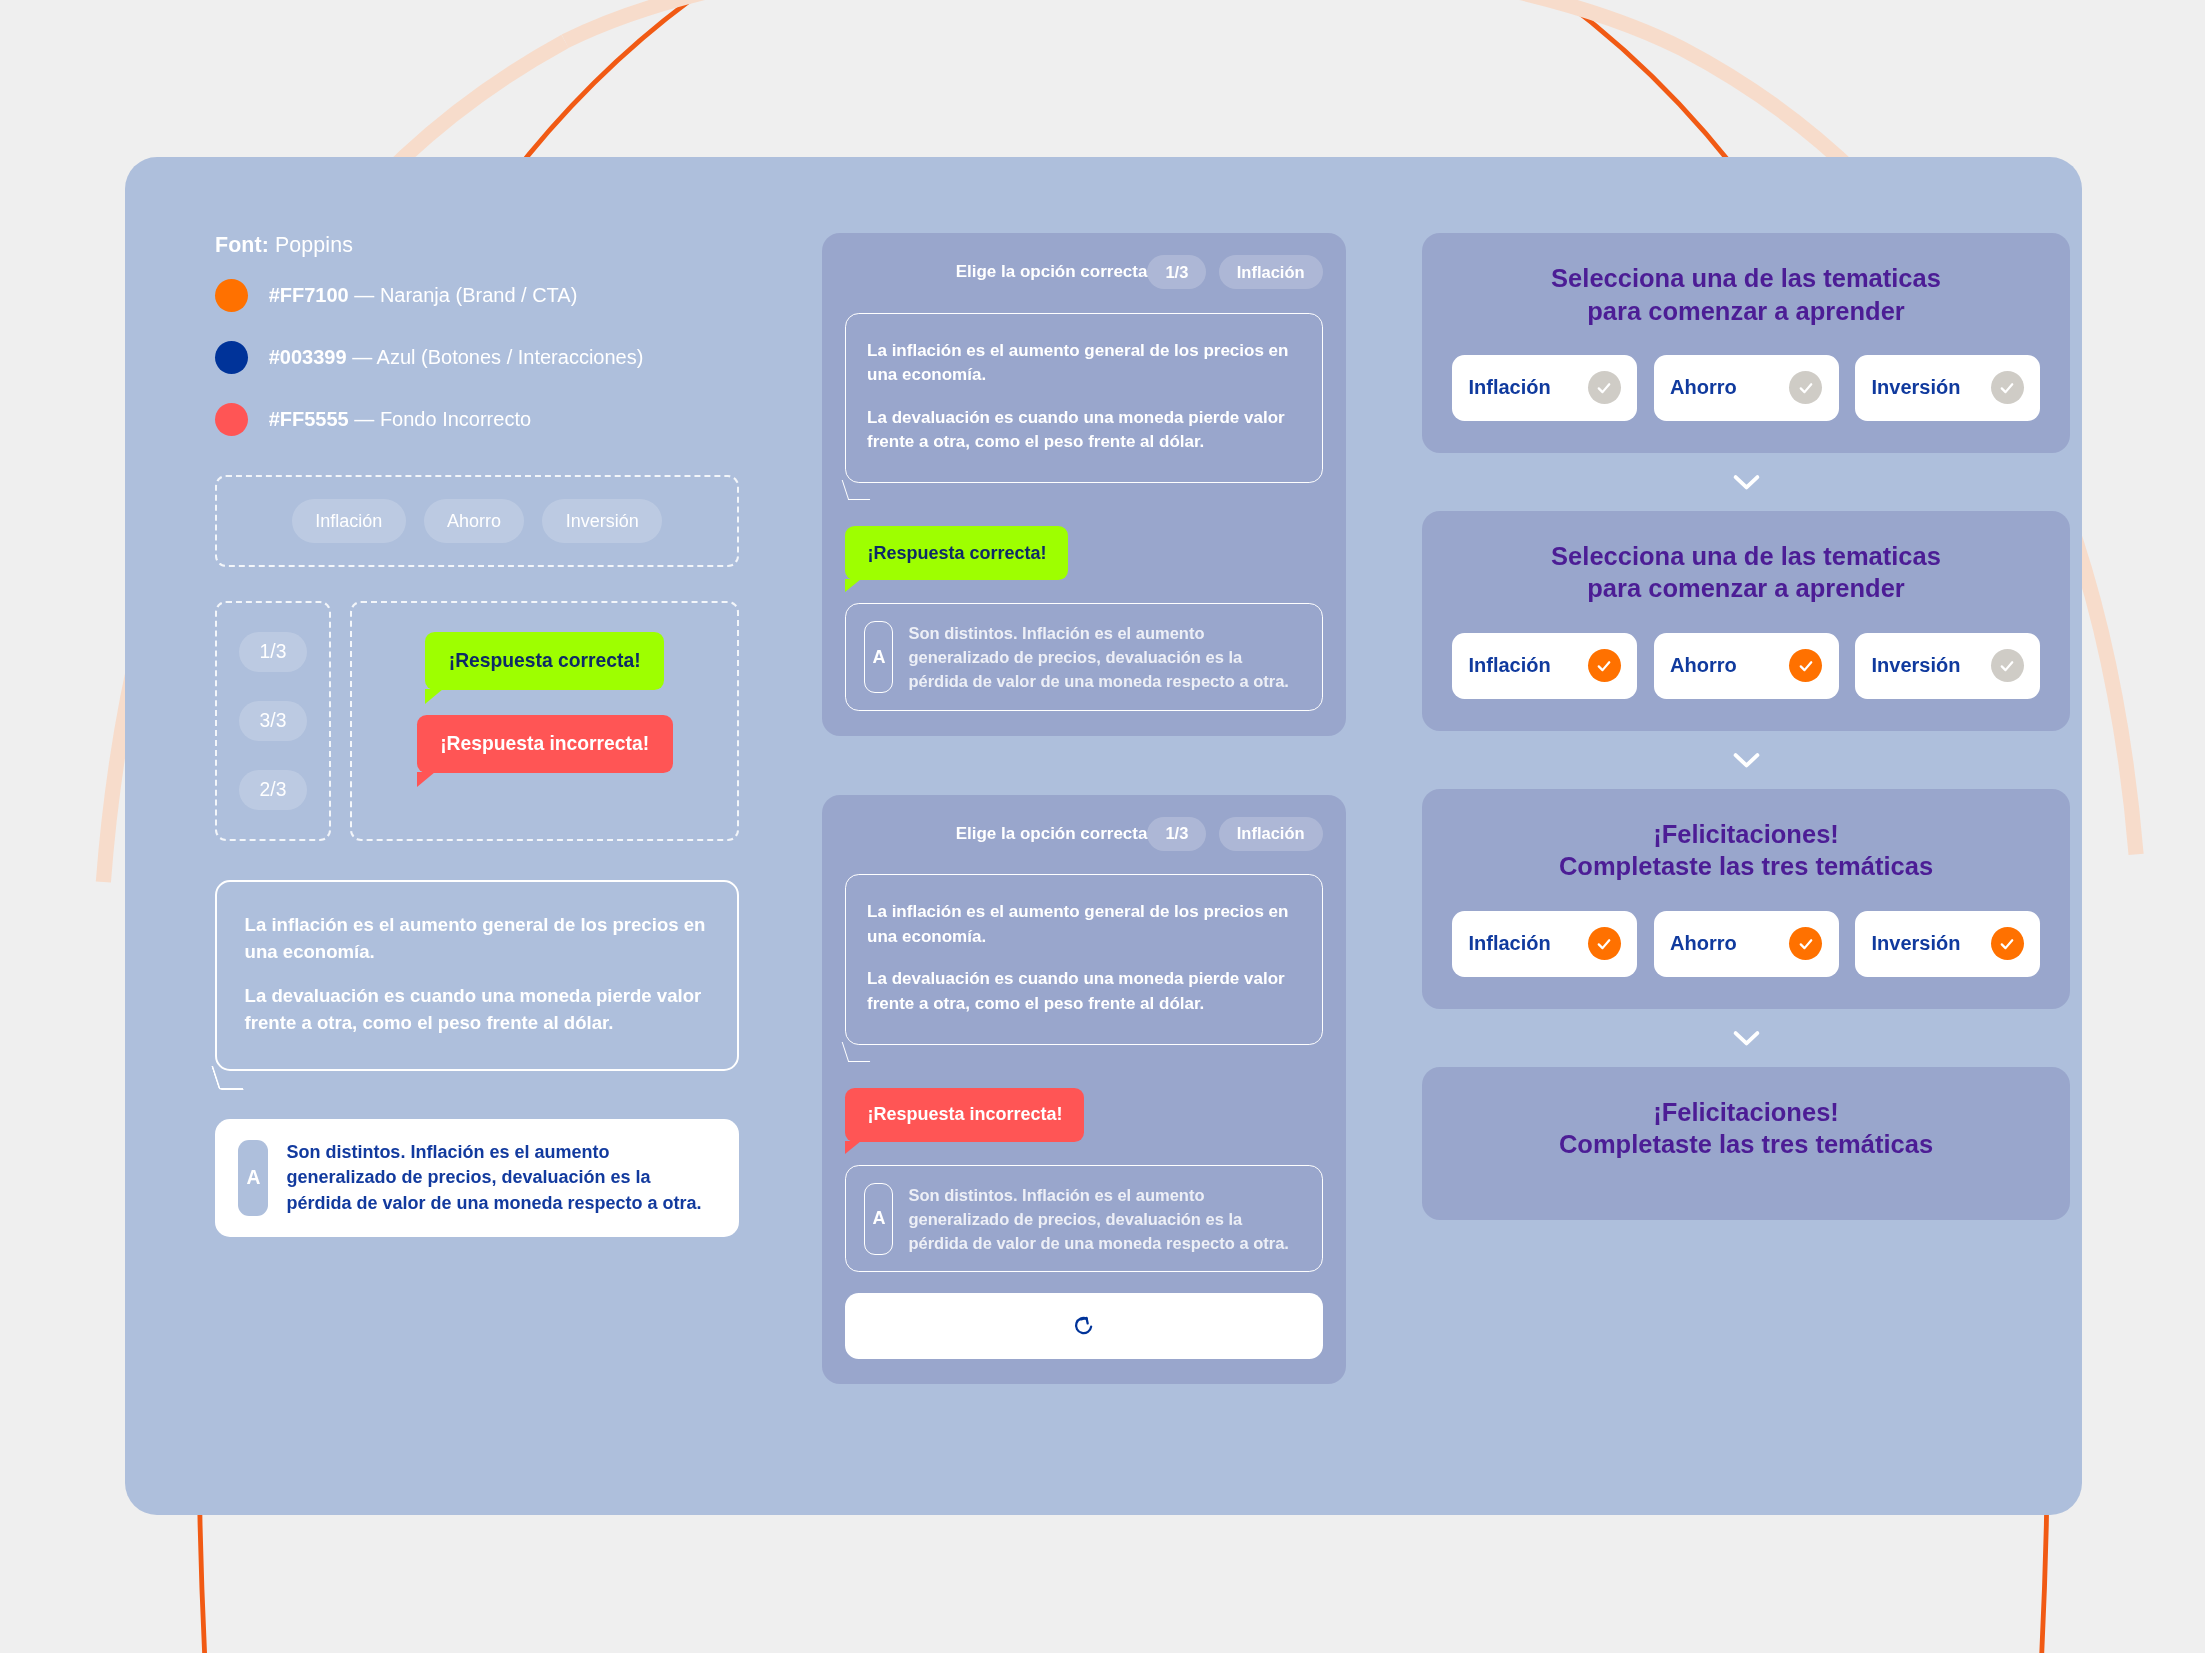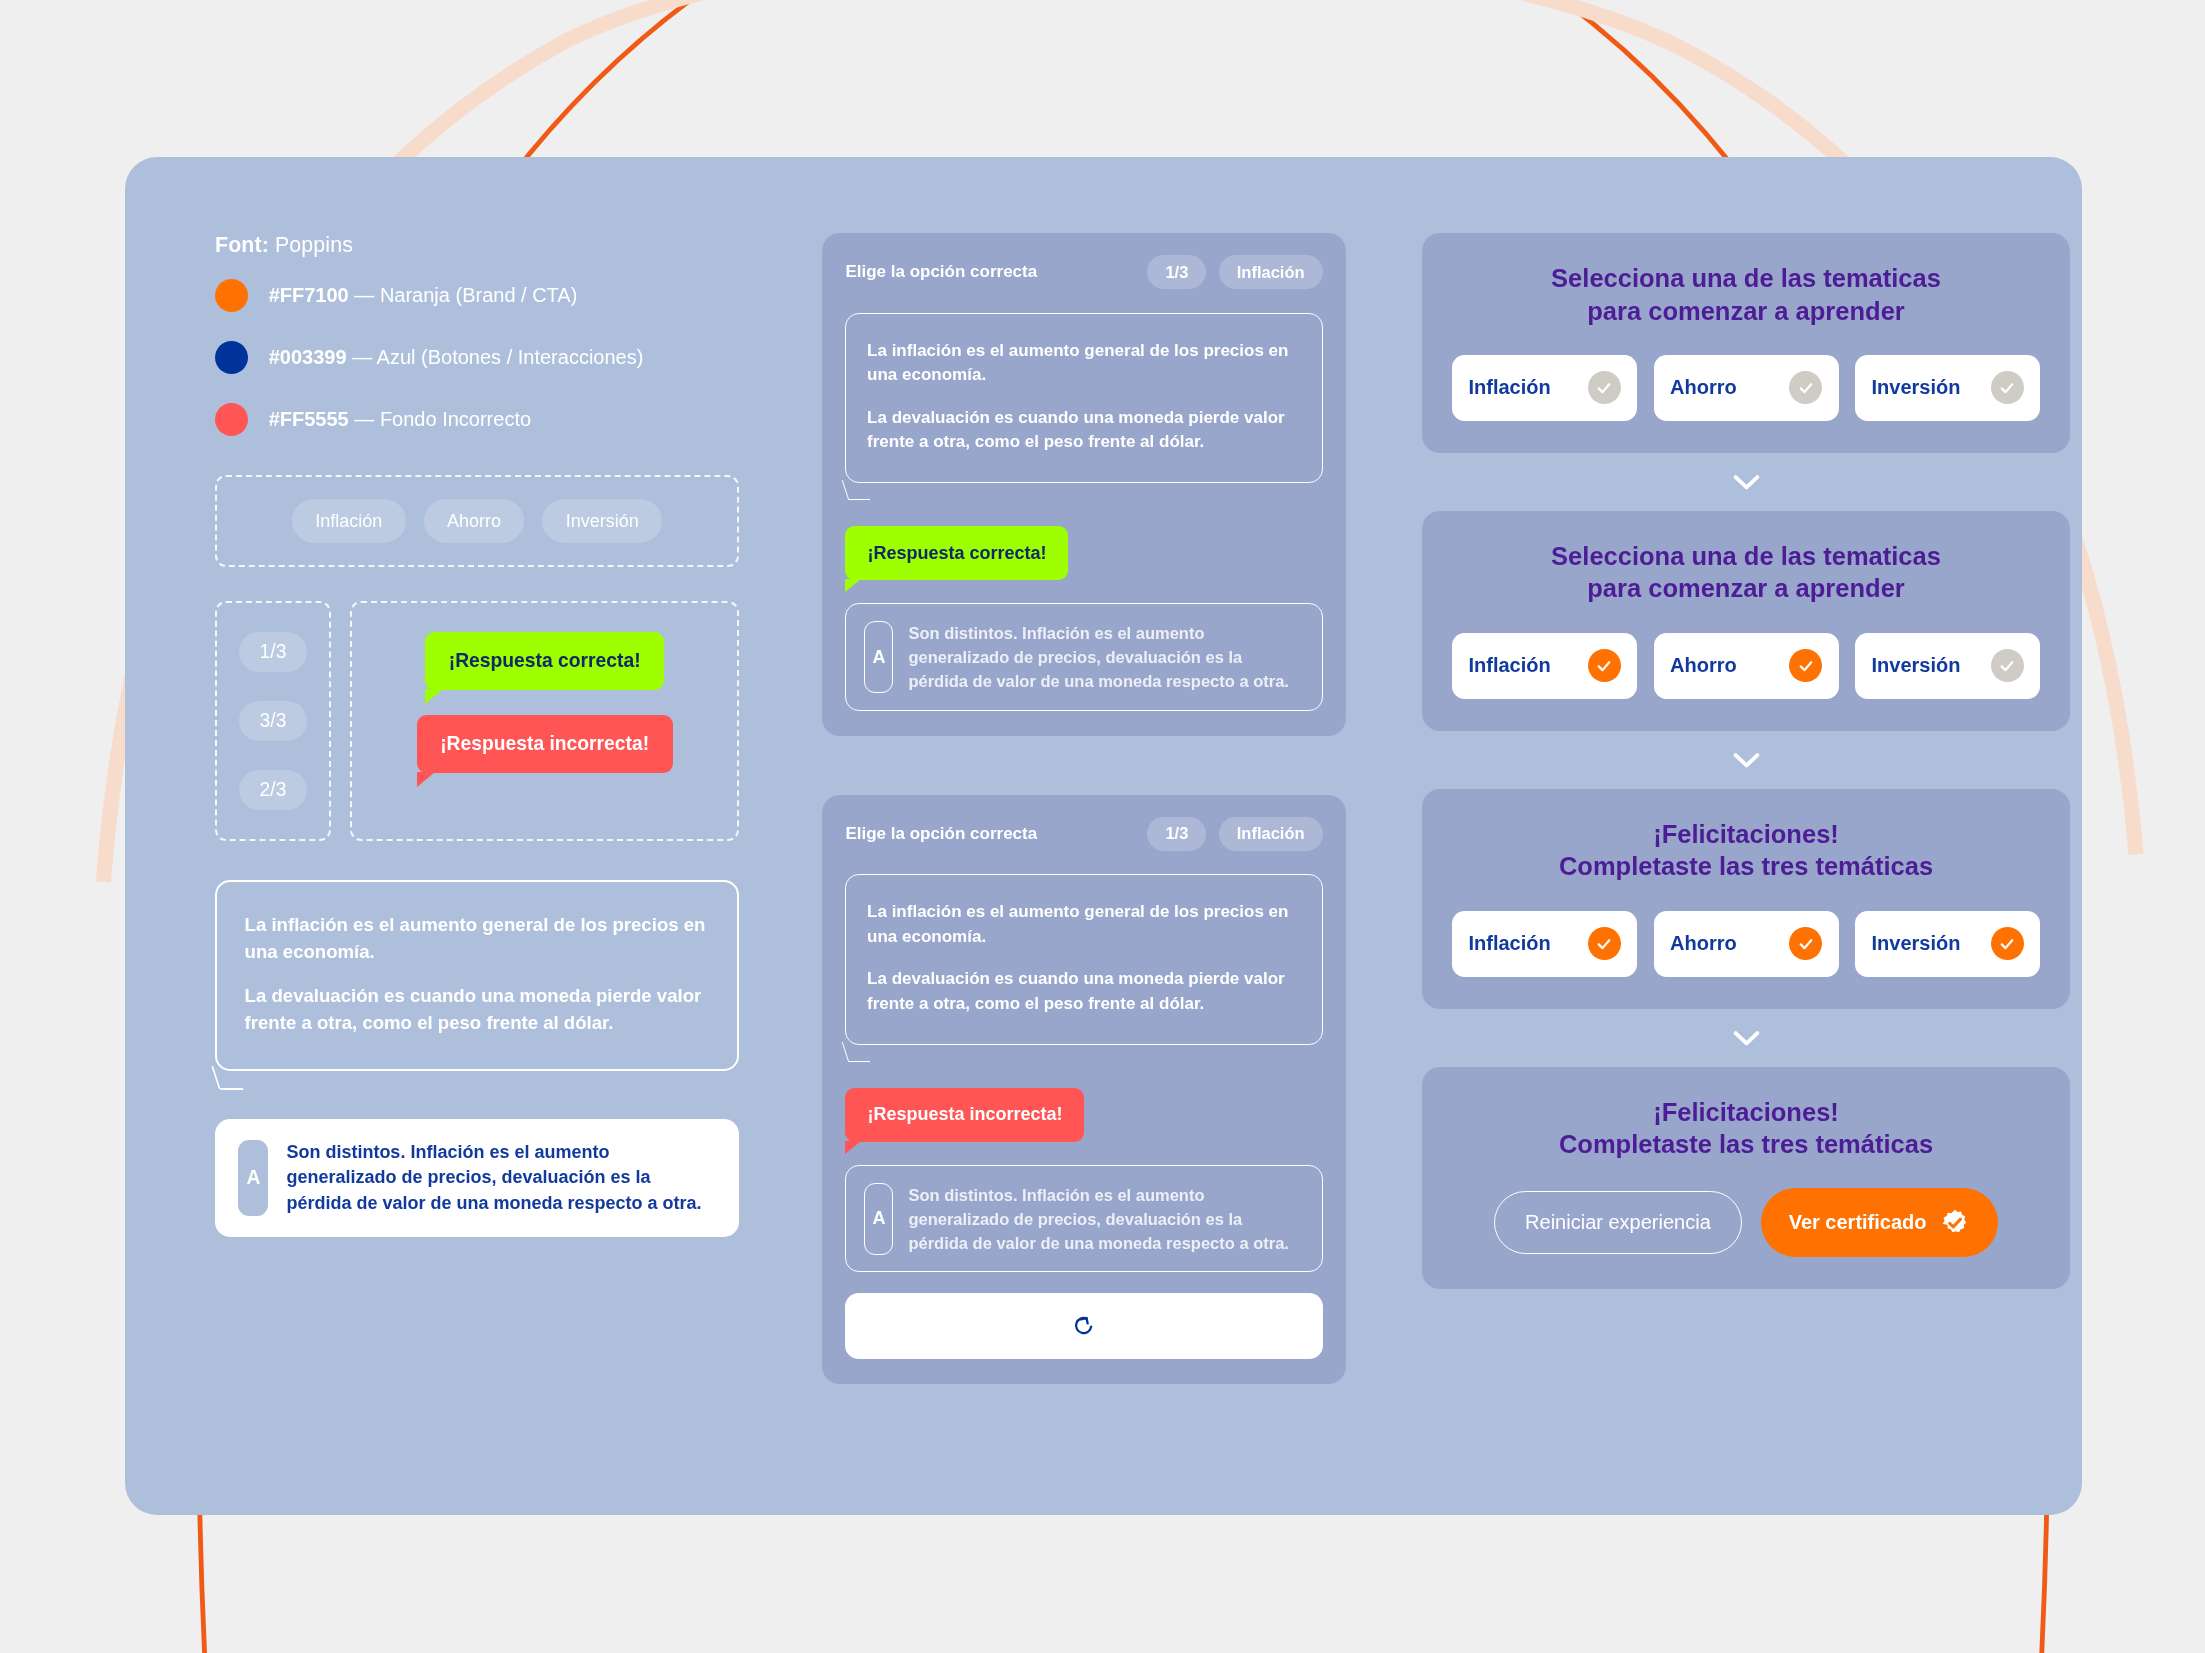--- a/index.html
+++ b/index.html
@@ -139,21 +139,21 @@
 
   
   .quiz-card {
     background: #99A6CC;
     border-radius: 18px;
     padding: 22px 23.4px 25px 23.4px;
   }
   .quiz-card + .quiz-card { margin-top: 59px; }
 
   .quiz-head {
-    display: flex; align-items: center; justify-content: space-between;
+    display: flex; align-items: center; justify-content: flex-end;
     margin-bottom: 23.4px;
   }
   .quiz-title { color: #FFFFFF; font-size: 17px; font-weight: 600; }
   .quiz-tags { display: flex; gap: 12.4px; }
   .tag {
     background: rgba(255,255,255,.20);
     color: #FFFFFF; font-size: 16.5px; font-weight: 600;
     padding: 7.6px 18px; border-radius: 688px; white-space: nowrap;
   }
 
@@ -542,26 +542,16 @@
       <svg viewBox="0 0 24 14" fill="none" stroke="#FFFFFF" stroke-width="3.2" stroke-linecap="round" stroke-linejoin="round">
         <polyline points="3,3 12,11.5 21,3"></polyline>
       </svg>
     </div>
 
     <div class="flow-card">
       <div class="flow-title">
         <div>¡Felicitaciones!</div>
         <div>Completaste las tres temáticas</div>
       </div>
-      <div class="final-btn-row">
-        <button class="btn-ghost">Reiniciar experiencia</button>
-        <button class="btn-orange">
-          <span>Ver certificado</span>
-          <svg class="verified" viewBox="0 0 24 24">
-            <path fill="#FFFFFF" d="M12 1.4l2.1 1.7 2.7-.3.9 2.6 2.4 1.3-.7 2.6 1.5 2.3-1.9 1.9.2 2.7-2.6.8-1.4 2.3-2.6-.8-2.6.8-1.4-2.3-2.6-.8.2-2.7L2.1 12.6l1.5-2.3-.7-2.6L5.3 6.4l.9-2.6 2.7.3z"></path>
-            <polyline points="7.7,12.2 10.6,15.1 16.4,8.9" fill="none" stroke="#FF7100" stroke-width="2.4" stroke-linecap="round" stroke-linejoin="round"></polyline>
-          </svg>
-        </button>
-      </div>
     </div>
   </div>
 </div>
 
 
 </body></html>

